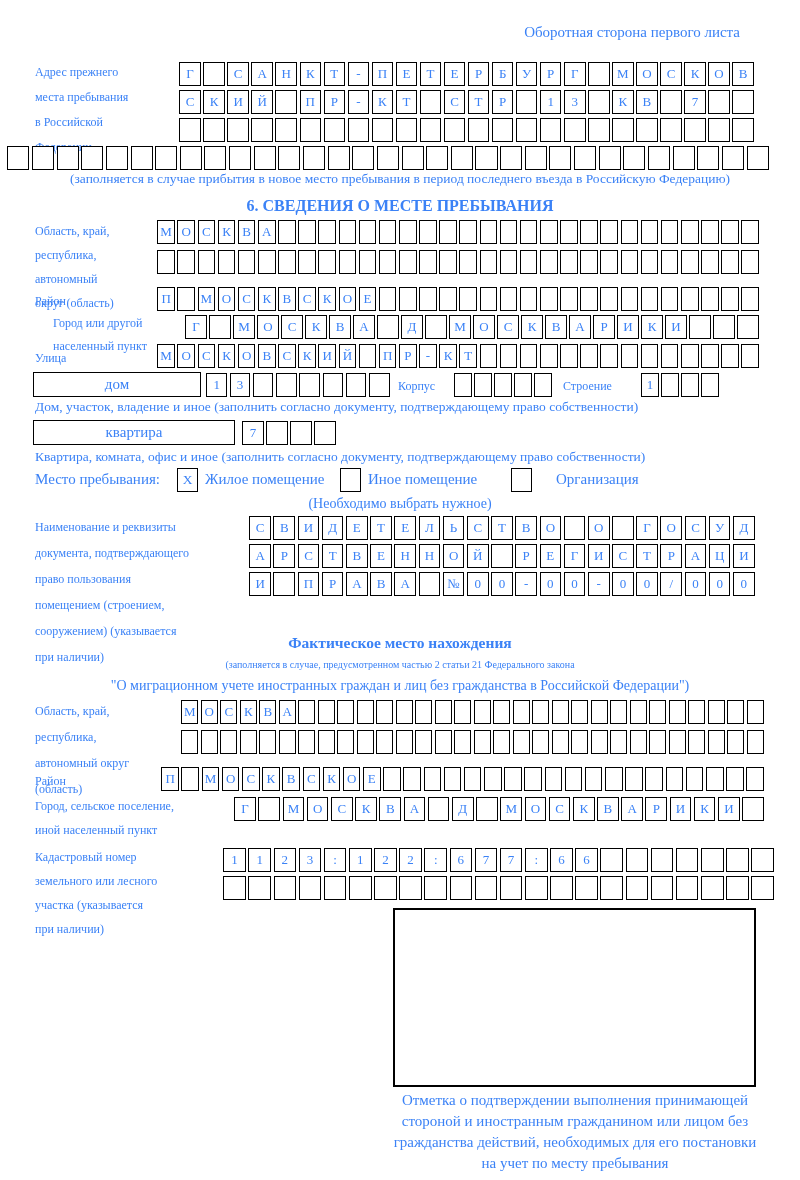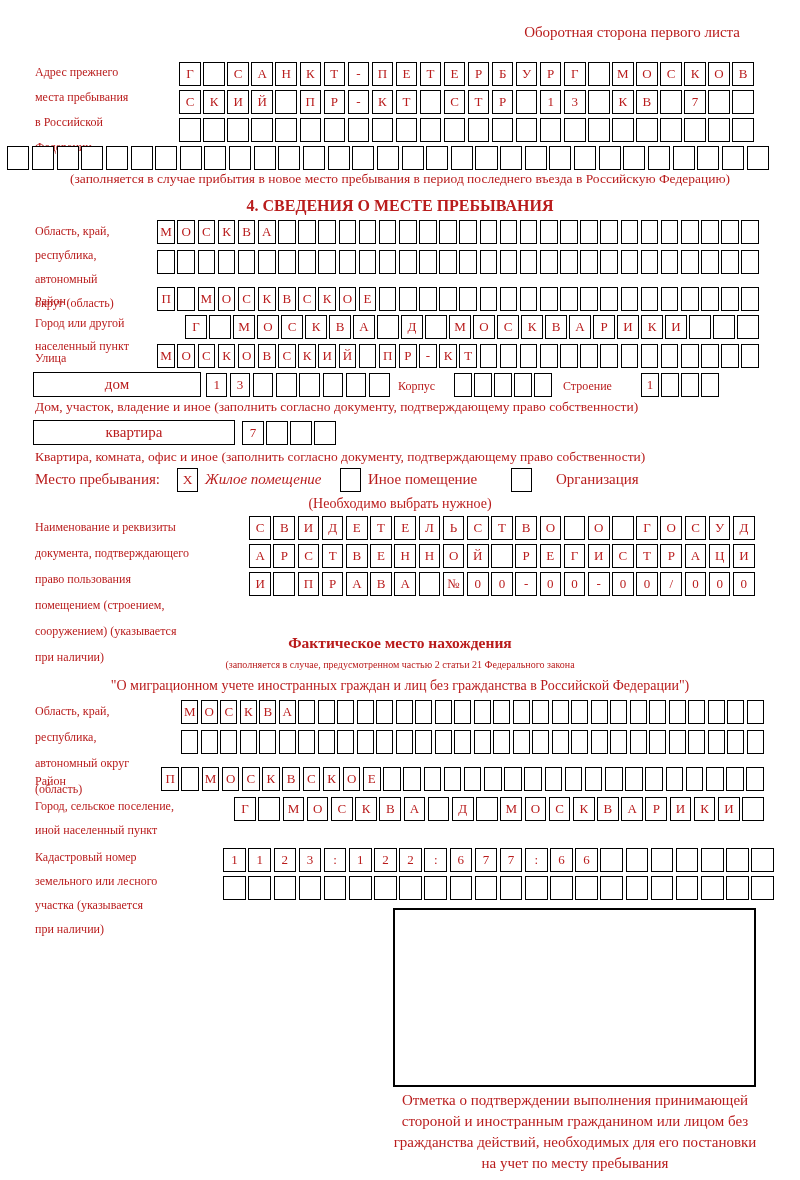--- a/index.html
+++ b/index.html
@@ -1,16 +1,16 @@
 <!DOCTYPE html>
 <html><head>
 <meta charset="utf-8">
 <style>
   html,body{margin:0;padding:0;background:#fff;}
-  #page{position:relative;width:800px;height:1180px;background:#fff;color:#b91c1c;
+  #page{position:relative;width:800px;height:1180px;background:#fff;color:#3b82f6;
         font-family:"Liberation Serif","DejaVu Serif",serif;overflow:hidden;}
   .abs{position:absolute;}
   .lab{font-size:12px;line-height:25px;white-space:pre-line;}
   .note{font-size:13.5px;}
   .ctr{left:0;width:800px;text-align:center;}
   .bold{font-weight:bold;}
   
   .brow{position:absolute;display:flex;}
   .box{flex:1;height:22px;border:1.6px solid #000;margin:0 1.3px;display:flex;
        align-items:center;justify-content:center;font-size:13px;background:#fff;}
@@ -27,37 +27,37 @@
   #prev-r2{left:178px;top:90px;width:577px;}
   #prev-r3{left:178px;top:118px;width:577px;}
   #prev-r4{left:6px;top:146px;width:764px;}
   #prev-note{top:171px;}
   #s2-title{top:197px;font-size:16px;}
   #s2-region-label{left:35px;top:219px;width:135px;line-height:24px;}
   #s2-region-r1{left:156px;top:220px;width:604px;}
   #s2-region-r2{left:156px;top:250px;width:604px;}
   #s2-district-label{left:35px;top:289px;}
   #s2-district-r{left:156px;top:287px;width:604px;}
-  #s2-city-label{left:35px;top:312px;width:160px;line-height:23px;}
+  #s2-city-label{left:53px;top:312px;width:160px;line-height:23px;}
   #s2-city-r{left:184px;top:315px;width:576px;}
   #s2-street-label{left:35px;top:346px;}
   #s2-street-r{left:156px;top:344px;width:604px;}
   #house-box{left:33px;top:372px;width:168px;height:25px;}
   #house-r{left:205px;top:373px;width:186px;}
   #korpus-label{left:398px;top:374px;}
   #korpus-r{left:453px;top:373px;width:100px;}
   #stroenie-label{left:563px;top:374px;}
   #stroenie-r{left:640px;top:373px;width:80px;}
   #house-note{left:35px;top:399px;}
   #apt-box{left:33px;top:420px;width:202px;height:25px;}
   #apt-r{left:241px;top:421px;width:96px;}
   #apt-note{left:35px;top:449px;}
   #stay-label{left:35px;top:471px;font-size:15px;}
   #stay-b1{left:177px;top:468px;}
-  #stay-l1{left:205px;top:471px;font-size:15px;font-style:italic;}
+  #stay-l1{left:205px;top:471px;font-size:15px;}
   #stay-b2{left:340px;top:468px;}
   #stay-l2{left:368px;top:471px;font-size:15px;}
   #stay-b3{left:511px;top:468px;}
   #stay-l3{left:556px;top:471px;font-size:15px;}
   #stay-note{top:496px;font-size:14px;}
   #doc-label{left:35px;top:514px;width:220px;line-height:26px;}
   #doc-r1{left:248px;top:516px;width:508px;}
   #doc-r2{left:248px;top:544px;width:508px;}
   #doc-r3{left:248px;top:572px;width:508px;}
   #fact-title{top:634px;font-size:15.5px;}
@@ -194,21 +194,21 @@
       <span class="box"></span>
       <span class="box"></span>
       <span class="box"></span>
       <span class="box"></span>
       <span class="box"></span>
       <span class="box"></span>
       <span class="box"></span>
     </div>
   <div id="prev-note" class="abs ctr note">(заполняется в случае прибытия в новое место пребывания в период последнего въезда в Российскую Федерацию)</div>
 
-  <div id="s2-title" class="abs ctr bold">4. СВЕДЕНИЯ О МЕСТЕ ПРЕБЫВАНИЯ</div>
+  <div id="s2-title" class="abs ctr bold">6. СВЕДЕНИЯ О МЕСТЕ ПРЕБЫВАНИЯ</div>
 
   <div id="s2-region-label" class="abs lab">Область, край,
 республика,
 автономный
 округ (область)</div>
   <div id="s2-region-r1" class="brow">
       <span class="box">М</span>
       <span class="box">О</span>
       <span class="box">С</span>
       <span class="box">К</span>

